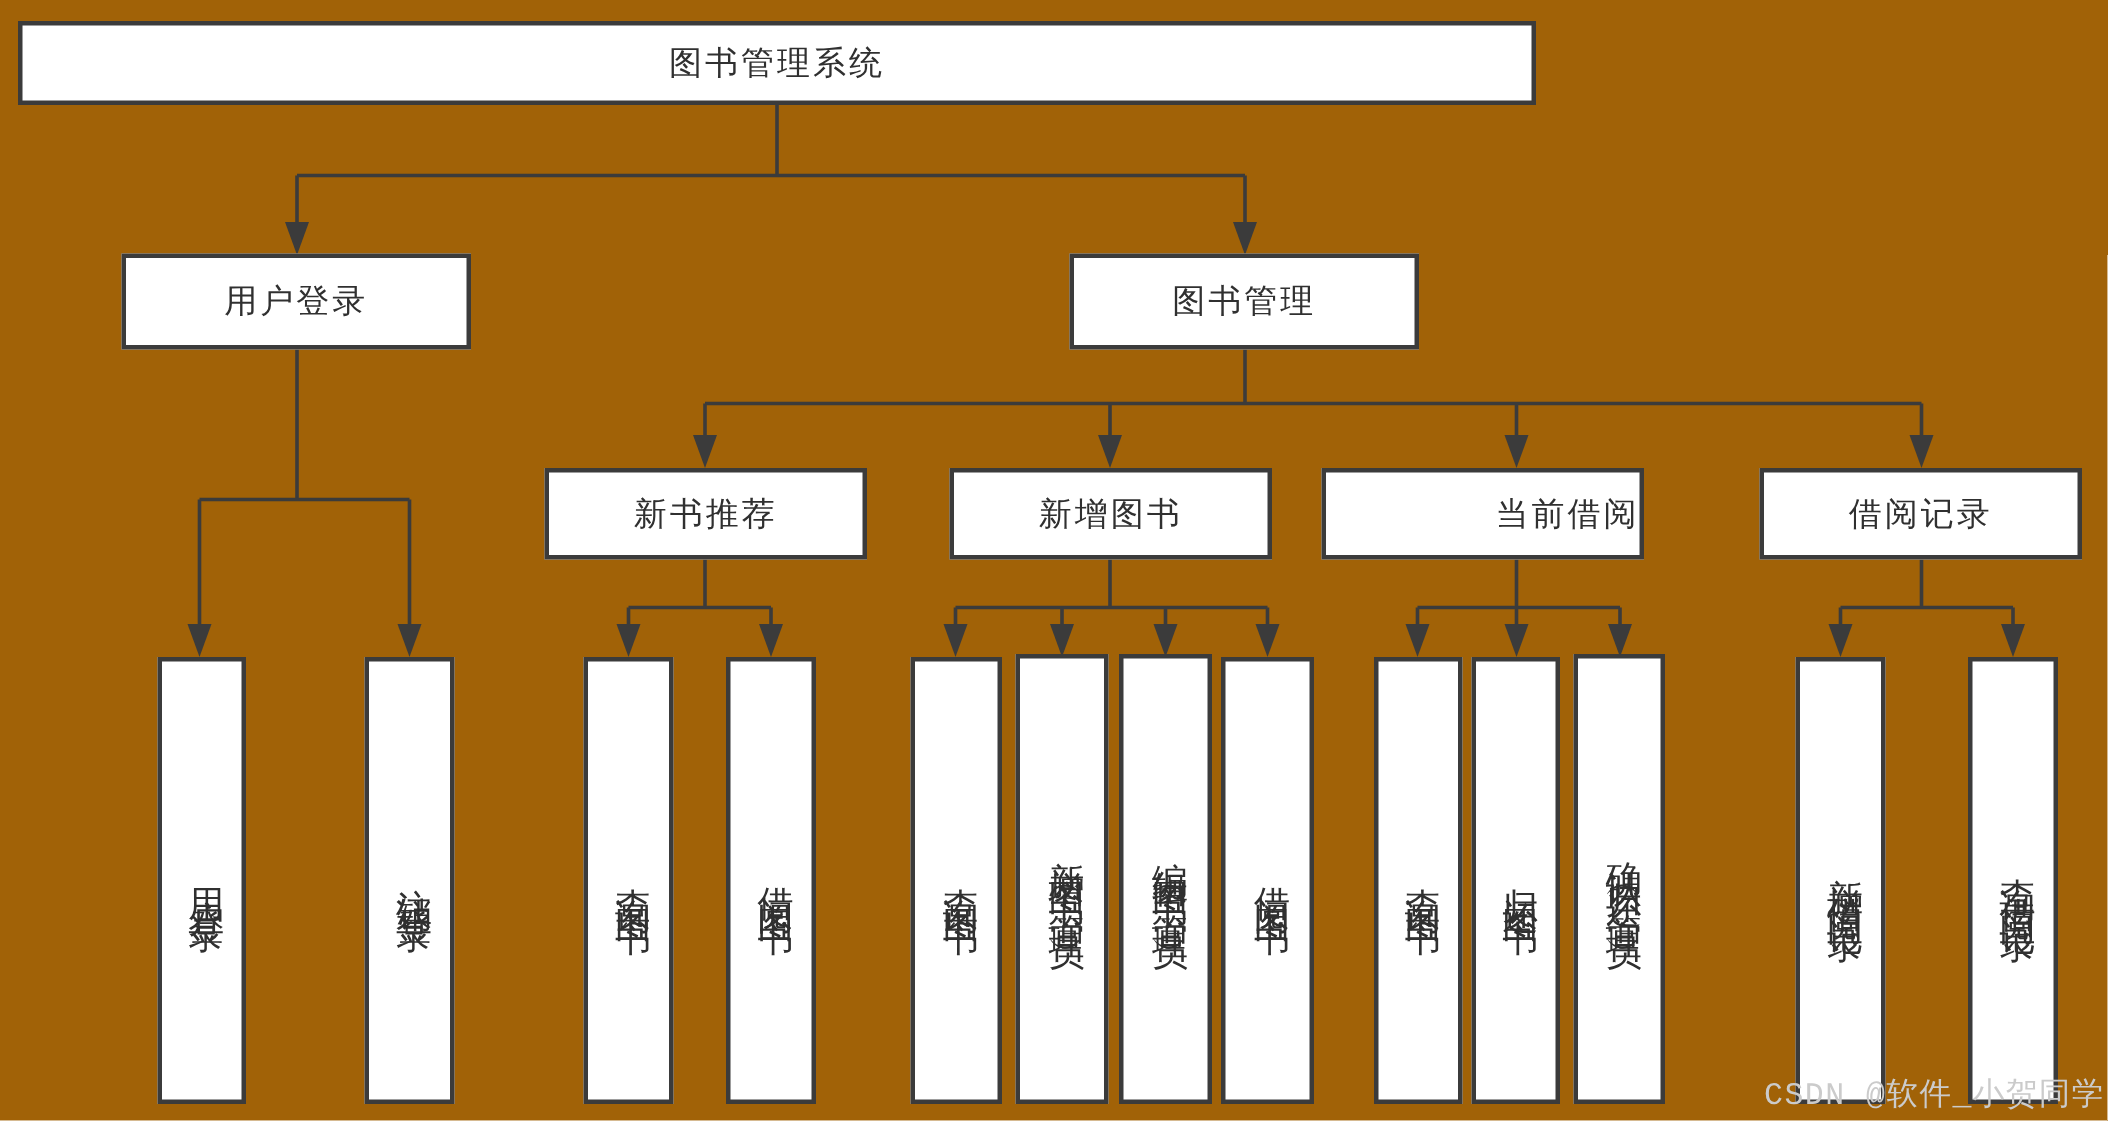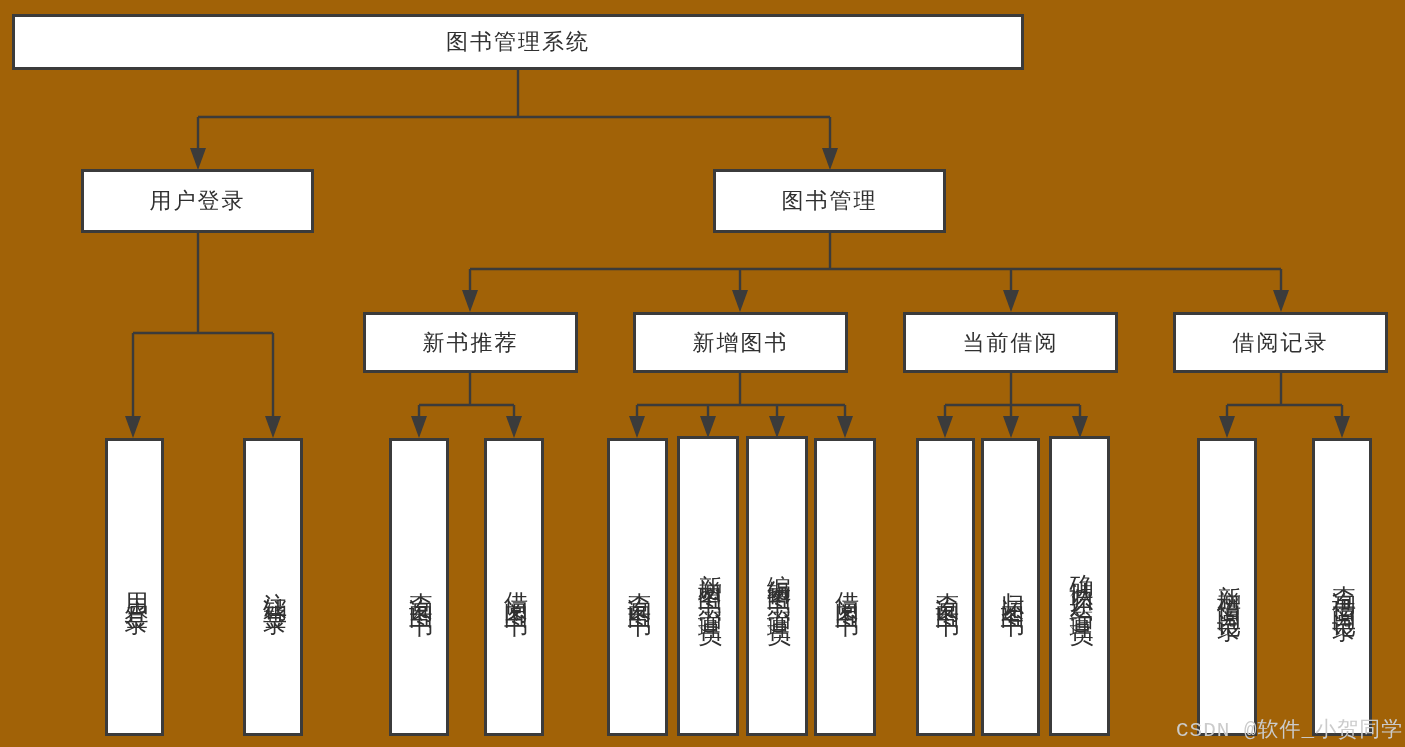--- a/index.html
+++ b/index.html
@@ -103,21 +103,21 @@
   <div class="box hbox" style="left:713px; top:169px; width:233px; height:64px;">
     <span>图书管理</span>
   </div>
 
   <div class="box hbox" style="left:363px; top:312px; width:215px; height:61px;">
     <span>新书推荐</span>
   </div>
   <div class="box hbox" style="left:633px; top:312px; width:215px; height:61px;">
     <span>新增图书</span>
   </div>
-  <div class="box hbox" style="left:903px; top:312px; width:215px; height:61px;">
+  <div class="box hbox" style="left:881px; top:312px; width:215px; height:61px;justify-content:flex-end;">
     <span>当前借阅</span>
   </div>
   <div class="box hbox" style="left:1173px; top:312px; width:215px; height:61px;align-items:center;">
     <span>借阅记录</span>
   </div>
 
   <div class="box vbox" style="left:105px; top:438px; width:59px; height:298px;">
     <span class="vtext">用户登录</span>
   </div>
   <div class="box vbox" style="left:243px; top:438px; width:60px; height:298px;">

